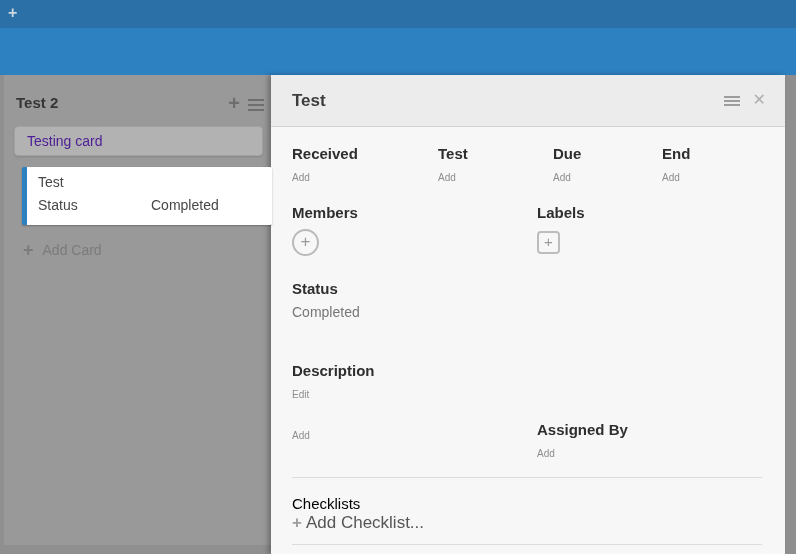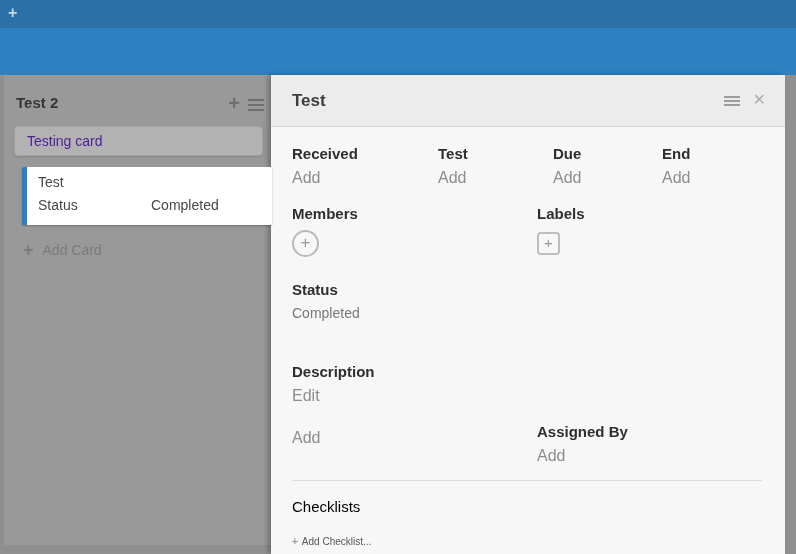--- a/index.html
+++ b/index.html
@@ -40,37 +40,37 @@
   
   .panel { position:absolute; left:271px; top:0; width:514px; height:479px; background:#f7f7f7; z-index:2; box-shadow:-3px 0 5px rgba(0,0,0,0.28); }
   .panel-header { position:relative; height:52px; background:#ececec; border-bottom:1px solid #d3d3d3; }
   .panel-title { position:absolute; left:21px; top:16px; font-size:17px; font-weight:700; color:#3d3d3d; cursor:pointer; }
   .panel-menu { position:absolute; right:45px; top:21px; width:16px; cursor:pointer; }
   .panel-menu i { background:#9c9c9c; margin-bottom:2px; }
   .panel-close { position:absolute; right:19px; top:16px; font-size:16px; color:#aeaeae; cursor:pointer; line-height:18px; }
 
   .panel-body { padding:0 23px 0 21px; }
   .section-label { font-size:15px; font-weight:700; color:#2e2e2e; line-height:18px; }
-  .muted-link { font-size:16px; color:#8d8d8d; line-height:16px; margin-top:7px; cursor:pointer; display:inline-block; }
+  .muted-link { font-size:10px; color:#8d8d8d; line-height:16px; margin-top:7px; cursor:pointer; display:inline-block; }
 
   .dates { display:flex; margin-top:18px; }
   .dcol-0 { width:146px; } .dcol-1 { width:115px; } .dcol-2 { width:109px; }
 
   .people { display:grid; grid-template-columns:245px 1fr; margin-top:18px; }
   .avatar-add { width:27px; height:27px; border:2px solid #b9b9b9; border-radius:50%; color:#999999; font-size:17px; line-height:22px; text-align:center; margin-top:7px; cursor:pointer; }
   .label-add { width:23px; height:23px; border:2px solid #bdbdbd; border-radius:4px; color:#999999; font-size:15px; line-height:18px; text-align:center; margin-top:9px; cursor:pointer; }
 
   .status-block { margin-top:24px; }
   .status-value { font-size:14px; color:#777777; line-height:16px; margin-top:6px; cursor:pointer; }
   .desc-block { margin-top:42px; }
   .req-row { display:grid; grid-template-columns:245px 1fr; margin-top:18px; }
 
   .divider { border:none; border-top:1px solid #dcdcdc; margin:15px 0 0 0; }
   .checklists-label { margin-top:17px; font-size:15px; font-weight:400; color:#000000; line-height:18px; }
-  .add-checklist { margin-top:18px; font-size:10px; color:#565656; line-height:16px; cursor:pointer; }
+  .add-checklist { margin-top:2px; font-size:17px; color:#565656; line-height:16px; cursor:pointer; }
   .add-checklist .plus { color:#9e9e9e; font-weight:700; margin-right:4px; }
   .divider-2 { border:none; border-top:1px solid #dcdcdc; margin:13px 0 0 0; }
 </style>
 </head>
 <body>
 
 <div class="app">
 
   <div class="topbar">
     <span class="topbar-plus">+</span>

